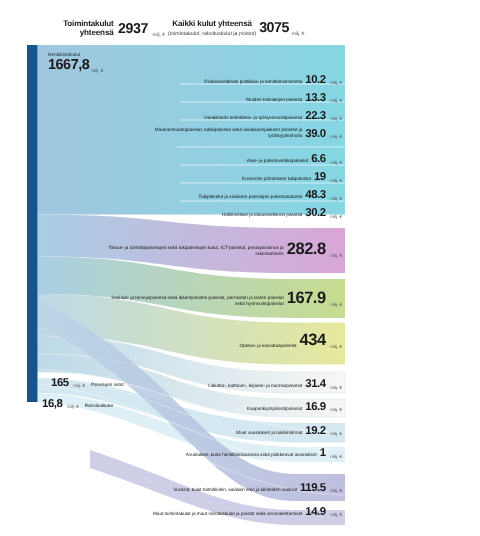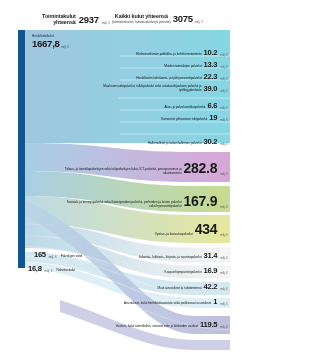--- a/index.html
+++ b/index.html
@@ -16,21 +16,21 @@
   .hdr .unit{font-size:3.2px;color:#555;}
 
   #hdrLeft{left:6px;top:13px;width:104px;text-align:right;}
   #hdrLeft .t{text-align:right;}
   #hdrRight{left:112px;top:13px;width:142px;}
 
   .row{position:absolute;display:flex;align-items:flex-end;justify-content:flex-end;gap:2px;}
   .row .lbl{font-size:3.1px;line-height:3.8px;text-align:right;color:#111;max-width:118px;}
   .row .val{font-size:7.6px;font-weight:bold;letter-spacing:-0.3px;white-space:nowrap;}
   .row .u{font-size:3.0px;color:#555;margin-left:1px;}
-  .row.big .val{font-size:14px;}
+  .row.big .val{font-size:11px;}
   .row.left{justify-content:flex-start;}
   .row.left .lbl{text-align:left;}
 
   .nodeLabel{position:absolute;}
   .nodeLabel .nl{font-size:3.2px;color:#123;line-height:4px;}
   .nodeLabel .nv{font-size:9.6px;font-weight:bold;letter-spacing:-0.3px;}
   .nodeLabel .u{font-size:3.0px;color:#445;}
 
   .leftbar{position:absolute;left:18px;top:30px;width:7px;height:238px;background:#15558f;}
 </style>
@@ -165,20 +165,25 @@
     <div class="val">6.6</div>
     <div class="u">milj. €</div>
   </div>
 
   <div class="row" style="left:86px;top:113px;width:142px;">
     <div class="lbl">Konsernin johtamisen tukipalvelut</div>
     <div class="val">19</div>
     <div class="u">milj. €</div>
   </div>
 
+  <div class="row" style="left:86px;top:125px;width:142px;">
+    <div class="lbl">Tukipalvelut ja sisäisten palvelujen palvelutuotanto</div>
+    <div class="val">48.3</div>
+    <div class="u">milj. €</div>
+  </div>
 
   <div class="row" style="left:86px;top:137px;width:142px;">
     <div class="lbl">Hallinnolliset ja taloushallinnon palvelut</div>
     <div class="val">30.2</div>
     <div class="u">milj. €</div>
   </div>
 
   <div class="row big" style="left:62px;top:160px;width:166px;">
     <div class="lbl">Talous- ja toimitilapalvelujen sekä tukipalvelujen kulut, ICT-palvelut, perusparannus ja rakentaminen</div>
     <div class="val">282.8</div>
@@ -204,36 +209,41 @@
   </div>
 
   <div class="row" style="left:106px;top:266px;width:122px;">
     <div class="lbl">Kaupunkiympäristöpalvelut</div>
     <div class="val">16.9</div>
     <div class="u">milj. €</div>
   </div>
 
   <div class="row" style="left:106px;top:282px;width:122px;">
     <div class="lbl">Muut avustukset ja tukitoiminnat</div>
-    <div class="val">42.2</div>
+    <div class="val">19.2</div>
     <div class="u">milj. €</div>
   </div>
 
   <div class="row" style="left:66px;top:297px;width:162px;">
     <div class="lbl">Avustukset, kulut henkilöstöasioista sekä poikkeavat avustukset</div>
     <div class="val">1</div>
     <div class="u">milj. €</div>
   </div>
 
   <div class="row" style="left:40px;top:320px;width:188px;">
     <div class="lbl">Vuokrat, kulut toimitiloihin, sisäisiin eriin ja kiinteiden vuokrat</div>
     <div class="val">119.5</div>
     <div class="u">milj. €</div>
   </div>
 
+  <div class="row" style="left:34px;top:336px;width:194px;">
+    <div class="lbl">Muut toimintakulut ja muut rahoituskulut ja poistot sekä arvonalentumiset</div>
+    <div class="val">14.9</div>
+    <div class="u">milj. €</div>
+  </div>
 
   <div class="row left" style="left:34px;top:250px;width:120px;">
     <div class="val">165</div>
     <div class="u">milj. €</div>
     <div class="lbl" style="margin-left:2px;">Palvelujen ostot</div>
   </div>
 
   <div class="row left" style="left:28px;top:264px;width:126px;">
     <div class="val">16,8</div>
     <div class="u">milj. €</div>

